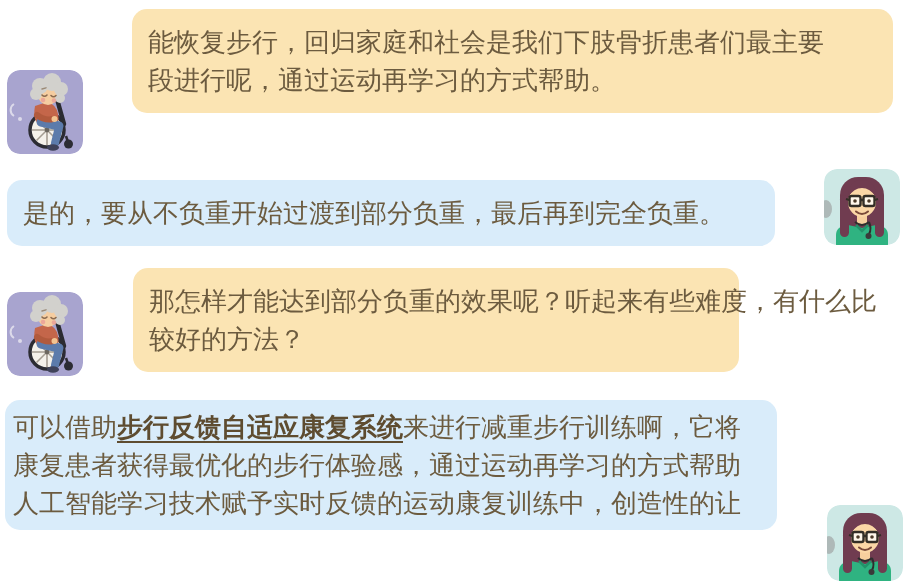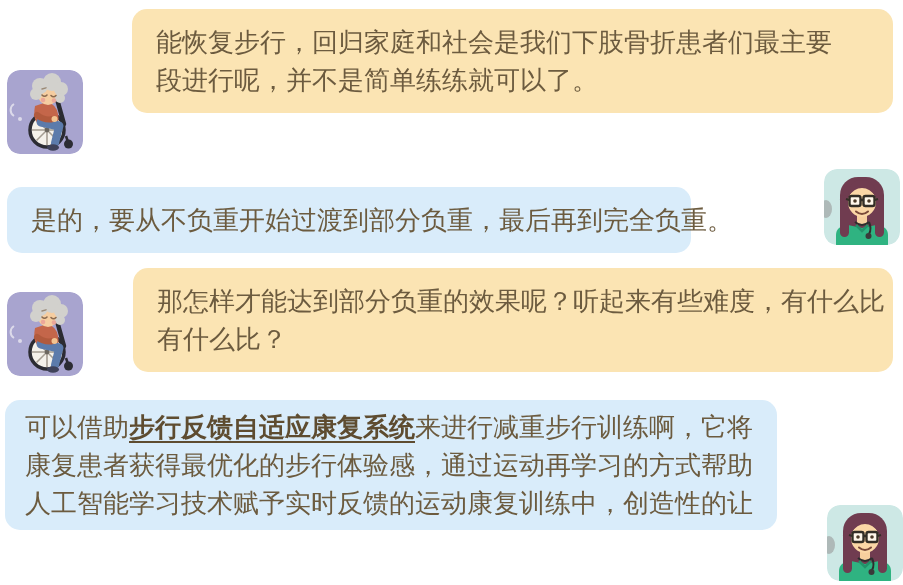--- a/index.html
+++ b/index.html
@@ -4,21 +4,21 @@
 <style>
   html,body{margin:0;padding:0;background:#ffffff;}
   .stage{
     position:relative;width:903px;height:585px;background:#ffffff;
     font-family:"Liberation Sans","DejaVu Sans",sans-serif;
     overflow:hidden;
   }
   .bubble{
     position:absolute;box-sizing:border-box;border-radius:15px;
     font-size:26px;line-height:38px;color:#6c5b3f;
-    padding:14px 24px;
+    padding:14px 16px;
   }
   .bubble.orange{background:#fbe4b3;}
   .bubble.blue{background:#d9ecfa;}
   .ln{display:block;white-space:nowrap;}
   .hl{font-weight:700;color:#5e4c30;text-decoration:underline;text-decoration-thickness:2px;text-underline-offset:5px;}
   .avatar{position:absolute;border-radius:13px;overflow:hidden;}
   .avatar svg{display:block;}
 </style>
 </head>
 <body>
@@ -65,24 +65,24 @@
       <circle cx="36" cy="30" r="2.3" fill="#ea9e96" opacity="0.8"></circle>
       <circle cx="47" cy="30.5" r="2.3" fill="#ea9e96" opacity="0.8"></circle>
 
       <path d="M59,66 L61,72" stroke="#2c2c33" stroke-width="2.5"></path>
       <circle cx="61.5" cy="74" r="4.5" fill="#2c2c33"></circle>
     </svg>
   </div>
 
   <div class="bubble orange" style="left:132px;top:9px;width:761px;">
     <span class="ln">能恢复步行，回归家庭和社会是我们下肢骨折患者们最主要</span>
-    <span class="ln">段进行呢，并不是简单练练就可以了。</span>
+    <span class="ln">段进行呢，通过运动再学习的方式帮助。</span>
   </div>
 
-  <div class="bubble blue" style="left:7px;top:187px;width:684px;">
+  <div class="bubble blue" style="left:7px;top:180px;width:768px;">
     <span class="ln">是的，要从不负重开始过渡到部分负重，最后再到完全负重。</span>
   </div>
 
   <div class="avatar" style="left:824px;top:169px;width:76px;height:76px;">
     <svg width="76" height="76" viewBox="0 0 76 76">
       <rect x="0" y="0" width="76" height="76" rx="13" fill="#cde8e5"></rect>
       <ellipse cx="2" cy="40" rx="6" ry="9" fill="#aeb9b8"></ellipse>
       <rect x="16" y="8" width="44" height="64" rx="18" fill="#703c50"></rect>
       <path d="M12,76 L12,66 Q12,57 24,56 L38,59 L52,56 Q64,57 64,66 L64,76 Z" fill="#2fb381"></path>
       <path d="M32,56 L38,62 L44,56" stroke="#22936a" stroke-width="2.5" fill="none"></path>
@@ -138,26 +138,26 @@
       <path d="M35,19 l4,-1.2" stroke="#9b8a77" stroke-width="1.4" stroke-linecap="round"></path>
       <path d="M35,25 q2.5,2.5 5,0" stroke="#8a6a4f" stroke-width="1.6" fill="none" stroke-linecap="round"></path>
       <path d="M44,25.5 q2.5,2.5 5,0" stroke="#8a6a4f" stroke-width="1.6" fill="none" stroke-linecap="round"></path>
       <circle cx="36" cy="30" r="2.3" fill="#ea9e96" opacity="0.8"></circle>
       <circle cx="47" cy="30.5" r="2.3" fill="#ea9e96" opacity="0.8"></circle>
       <path d="M59,66 L61,72" stroke="#2c2c33" stroke-width="2.5"></path>
       <circle cx="61.5" cy="74" r="4.5" fill="#2c2c33"></circle>
     </svg>
   </div>
 
-  <div class="bubble orange" style="left:133px;top:268px;width:760px;">
+  <div class="bubble orange" style="left:133px;top:268px;width:606px;">
     <span class="ln">那怎样才能达到部分负重的效果呢？听起来有些难度，有什么比</span>
-    <span class="ln">有什么比？</span>
+    <span class="ln">较好的方法？</span>
   </div>
 
-  <div class="bubble blue" style="left:5px;top:400px;width:772px;padding:8px 20px;">
+  <div class="bubble blue" style="left:5px;top:400px;width:772px;padding:8px 8px;">
     <span class="ln"><span>可以借助</span><span class="hl">步行反馈自适应康复系统</span><span>来进行减重步行训练啊，它将</span></span>
     <span class="ln">康复患者获得最优化的步行体验感，通过运动再学习的方式帮助</span>
     <span class="ln">人工智能学习技术赋予实时反馈的运动康复训练中，创造性的让</span>
   </div>
 
   <div class="avatar" style="left:827px;top:505px;width:76px;height:76px;">
     <svg width="76" height="76" viewBox="0 0 76 76">
       <rect x="0" y="0" width="76" height="76" rx="13" fill="#cde8e5"></rect>
       <ellipse cx="2" cy="40" rx="6" ry="9" fill="#aeb9b8"></ellipse>
       <rect x="16" y="8" width="44" height="64" rx="18" fill="#703c50"></rect>

